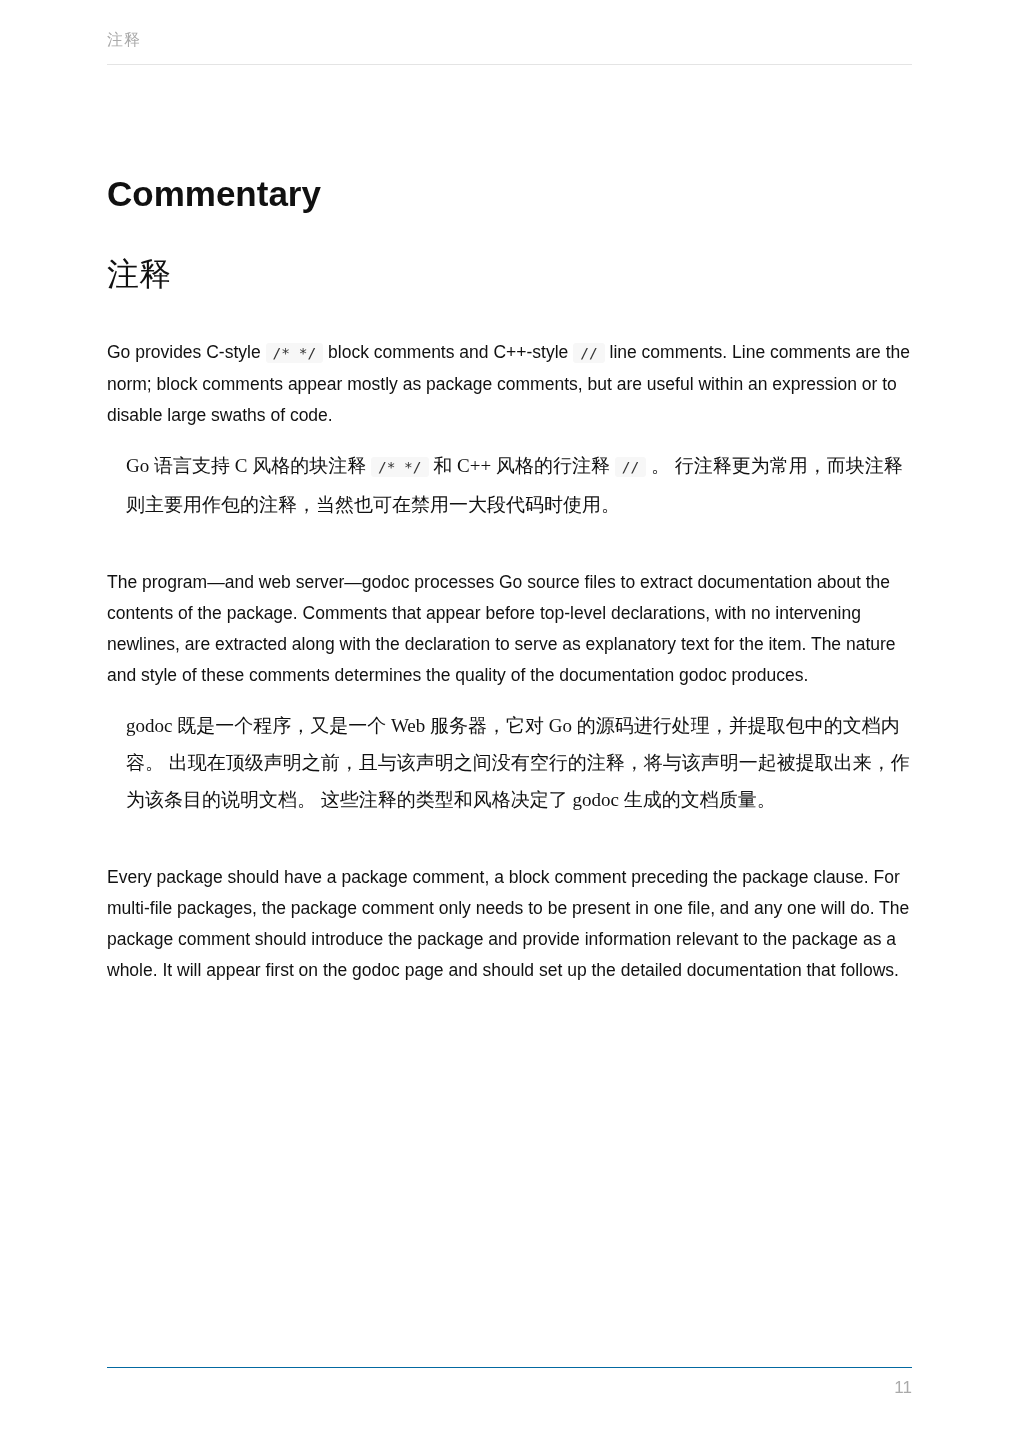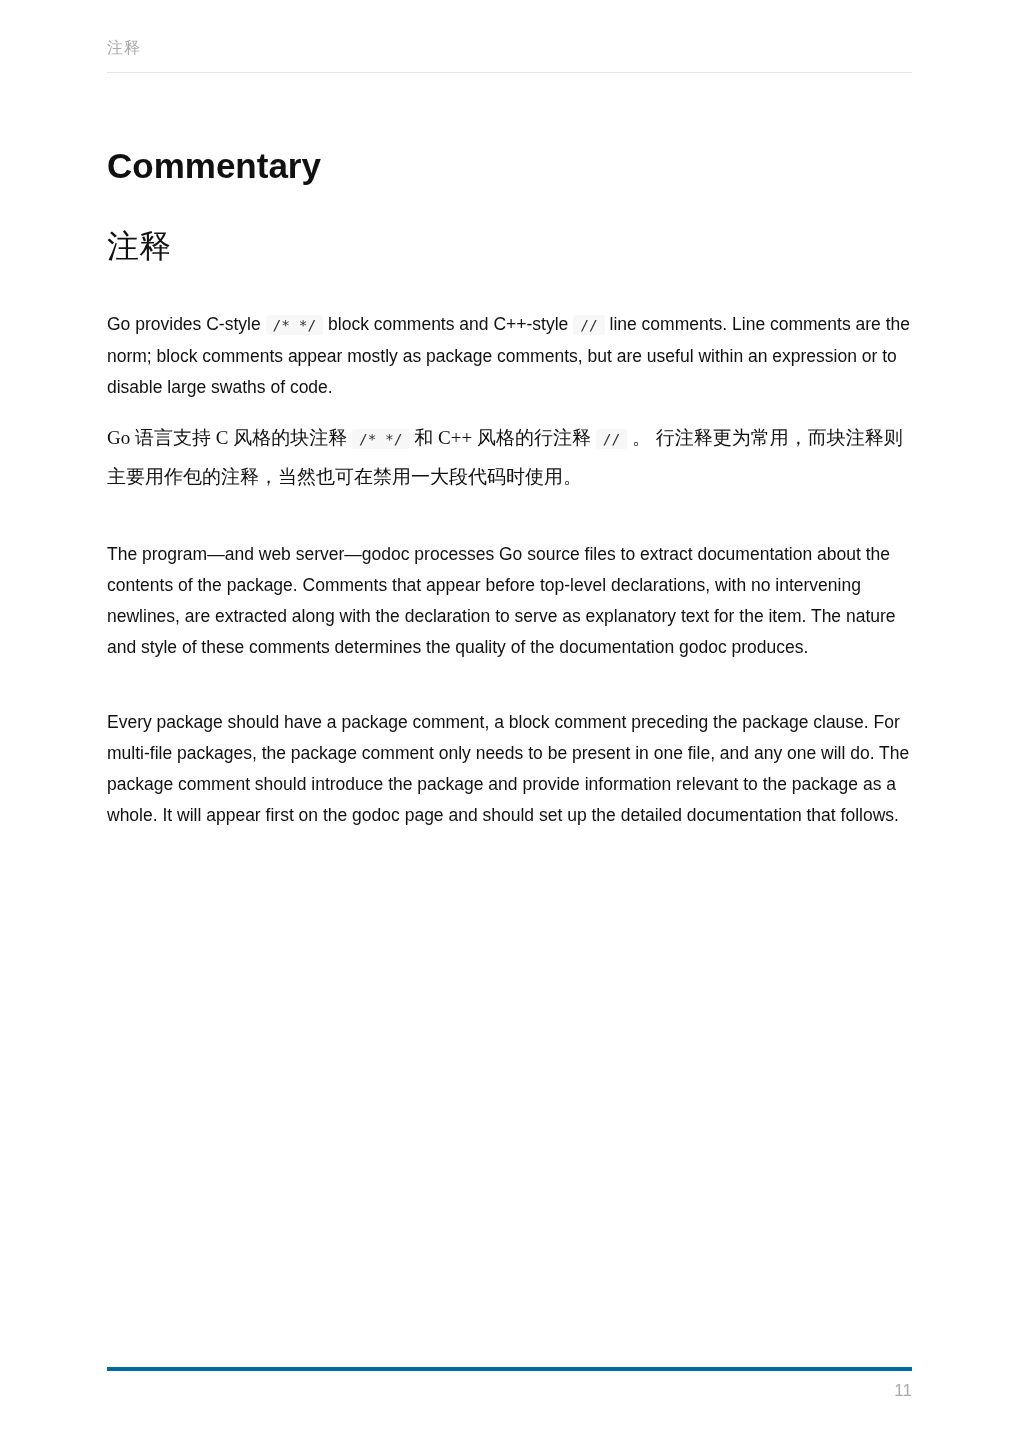--- a/index.html
+++ b/index.html
@@ -8,36 +8,36 @@
     width: 1019px;
     height: 1440px;
     position: relative;
     font-family: "Liberation Sans", sans-serif;
     color: #111111;
     overflow: hidden;
   }
   .page {
     position: absolute;
     inset: 0;
-    padding: 12px 107px;
+    padding: 4px 107px;
   }
   .running-header {
     padding-top: 26px;
     font-family: "Liberation Serif", "DejaVu Serif", serif;
     font-size: 16px;
     color: #aaaaaa;
     letter-spacing: 1px;
   }
   .header-rule {
     border: none;
     border-top: 1px solid #e4e4e4;
     margin-top: 13px;
   }
   h1.page-title {
-    margin-top: 72px;
+    margin-top: 108px;
     font-size: 35px;
     font-weight: bold;
     color: #111111;
     line-height: 1.2;
   }
   h2.page-subtitle {
     margin-top: 40px;
     font-family: "Liberation Serif", "DejaVu Serif", serif;
     font-weight: normal;
     font-size: 32px;
@@ -50,36 +50,37 @@
     font-size: 17.5px;
     line-height: 31px;
     color: #111111;
     margin-top: 44px;
   }
   p.para.zh {
     font-family: "Liberation Serif", "DejaVu Serif", serif;
     font-size: 19px;
     line-height: 37px;
     color: #111111;
+    margin-left: 19px;
   }
   code.inline-code {
     font-family: "DejaVu Sans Mono", "Liberation Mono", monospace;
     font-size: 14.5px;
     background: #f7f7f7;
     color: #333333;
     padding: 2px 7px;
     border-radius: 3px;
     white-space: pre;
   }
   .footer {
     position: absolute;
     left: 107px;
     right: 107px;
     top: 1367px;
-    border-top: 4px solid #0369a1;
+    border-top: 1px solid #0369a1;
   }
   .page-number {
     margin-top: 10px;
     text-align: right;
     font-size: 17px;
     color: #aaaaaa;
   }
 </style>
 </head>
 <body>
@@ -91,20 +92,21 @@
   <hr class="header-rule">
 
   <h1 class="page-title">Commentary</h1>
 
   <h2 class="page-subtitle">注释</h2>
 
   <div class="content">
       <p class="para en"><span>Go provides C-style </span><code class="inline-code">/* */</code><span> block comments and C++-style </span><code class="inline-code">//</code><span> line comments. Line comments are the norm; block comments appear mostly as package comments, but are useful within an expression or to disable large swaths of code.</span></p>
       <p class="para zh"><span>Go 语言支持 C 风格的块注释 </span><code class="inline-code">/* */</code><span> 和 C++ 风格的行注释 </span><code class="inline-code">//</code><span> 。 行注释更为常用，而块注释则主要用作包的注释，当然也可在禁用一大段代码时使用。</span></p>
       <p class="para en"><span>The program—and web server—godoc processes Go source files to extract documentation about the contents of the package. Comments that appear before top-level declarations, with no intervening newlines, are extracted along with the declaration to serve as explanatory text for the item. The nature and style of these comments determines the quality of the documentation godoc produces.</span></p>
+      <p class="para zh"><span>godoc 既是一个程序，又是一个 Web 服务器，它对 Go 的源码进行处理，并提取包中的文档内容。 出现在顶级声明之前，且与该声明之间没有空行的注释，将与该声明一起被提取出来，作为该条目的说明文档。 这些注释的类型和风格决定了 godoc 生成的文档质量。</span></p>
       <p class="para en"><span>Every package should have a package comment, a block comment preceding the package clause. For multi-file packages, the package comment only needs to be present in one file, and any one will do. The package comment should introduce the package and provide information relevant to the package as a whole. It will appear first on the godoc page and should set up the detailed documentation that follows.</span></p>
     </div>
 
   <div class="footer">
     <div class="page-number">11</div>
   </div>
 
 </div>
 
 </body></html>

